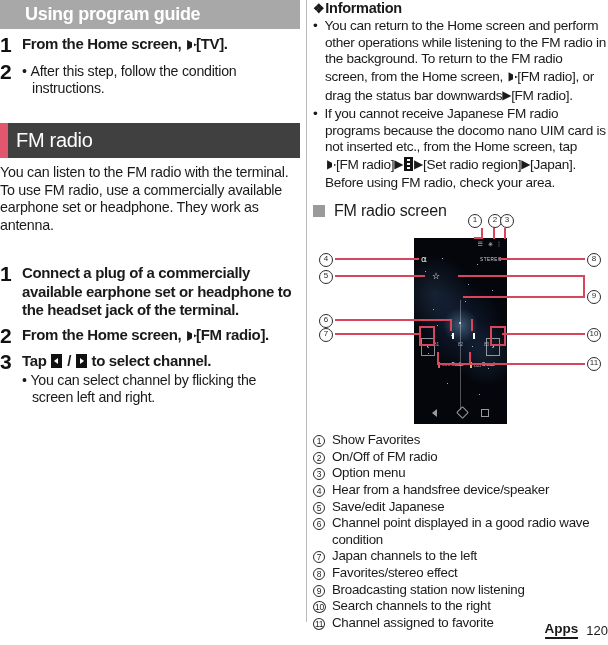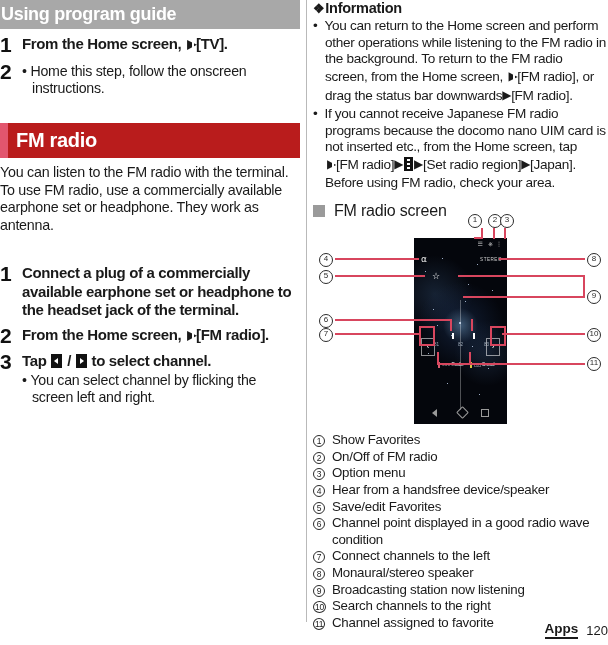--- a/index.html
+++ b/index.html
@@ -15,27 +15,27 @@
 
   
   .col-left{position:absolute;left:0;top:0;width:300px;height:625px;}
   .col-right{position:absolute;left:313px;top:0;width:295px;height:625px;}
   .col-divider{position:absolute;left:306px;top:0;width:1px;height:622px;background:#b9b9b9;}
 
   
   .h-section{
     background:#a8a8a8;color:#ffffff;
     font-weight:bold;font-size:18px;
-    padding:3px 0 4px 1px;
+    padding:3px 0 4px 25px;
     letter-spacing:-0.3px;
     line-height:22px;
   }
   .h-chapter{
-    background:#b91c1c;color:#ffffff;
-    font-weight:bold;font-size:20px;
+    background:#404040;color:#ffffff;
+    font-weight:normal;font-size:20px;
     padding:4px 0 5px 16px;
     line-height:26px;
     position:relative;
     letter-spacing:-0.3px;
   }
   .h-chapter .tab{
     position:absolute;left:0;top:0;bottom:0;width:8px;background:#e2566e;
   }
 
   
@@ -205,21 +205,21 @@
     <div class="step">
       <div class="step-num">1</div>
       <div class="step-body">
         <div class="step-title"><span>From the Home screen, </span><span class="ico-apps"></span><span class="arr">▶</span><span>[TV].</span></div>
       </div>
     </div>
 
     <div class="step">
       <div class="step-num">2</div>
       <div class="step-body">
-        <div class="bullet">Home this step, follow the onscreen instructions.</div>
+        <div class="bullet">After this step, follow the condition instructions.</div>
       </div>
     </div>
 
     <div style="height:26px"></div>
 
     <div class="h-chapter">
       <span class="tab"></span>
       <span>FM radio</span>
     </div>
 
@@ -381,33 +381,33 @@
       <div class="row">
         <div class="mark"><span class="cnum">3</span></div>
         <div class="txt">Option menu</div>
       </div>
       <div class="row">
         <div class="mark"><span class="cnum">4</span></div>
         <div class="txt">Hear from a handsfree device/speaker</div>
       </div>
       <div class="row">
         <div class="mark"><span class="cnum">5</span></div>
-        <div class="txt">Save/edit Favorites</div>
+        <div class="txt">Save/edit Japanese</div>
       </div>
       <div class="row">
         <div class="mark"><span class="cnum">6</span></div>
         <div class="txt">Channel point displayed in a good radio wave condition</div>
       </div>
       <div class="row">
         <div class="mark"><span class="cnum">7</span></div>
-        <div class="txt">Connect channels to the left</div>
+        <div class="txt">Japan channels to the left</div>
       </div>
       <div class="row">
         <div class="mark"><span class="cnum">8</span></div>
-        <div class="txt">Monaural/stereo speaker</div>
+        <div class="txt">Favorites/stereo effect</div>
       </div>
       <div class="row">
         <div class="mark"><span class="cnum">9</span></div>
         <div class="txt">Broadcasting station now listening</div>
       </div>
       <div class="row">
         <div class="mark"><span class="cnum">10</span></div>
         <div class="txt">Search channels to the right</div>
       </div>
       <div class="row">

